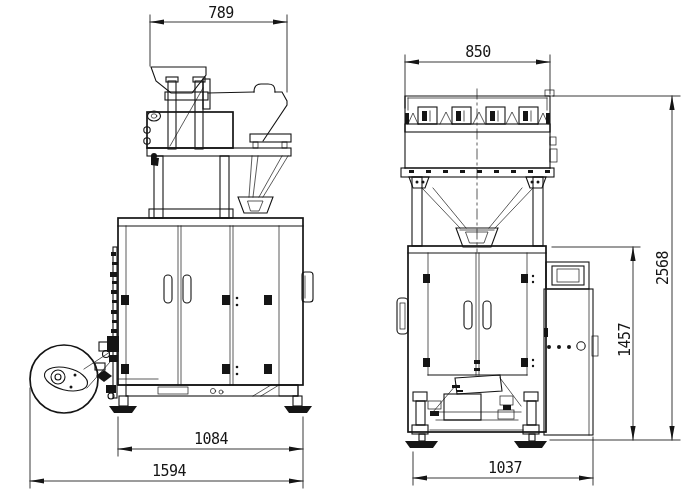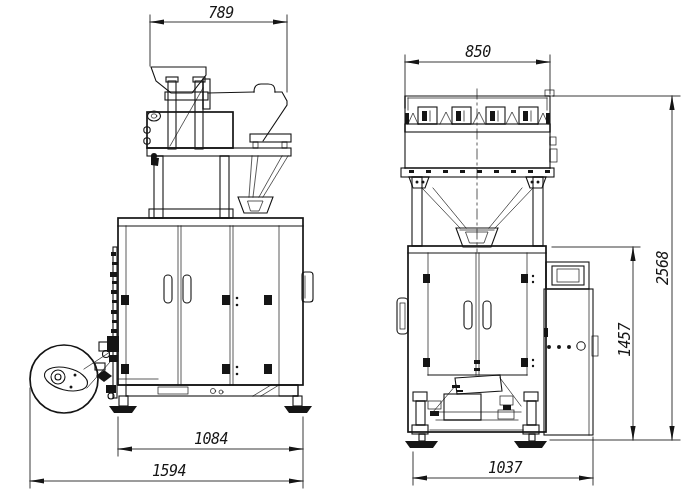--- a/index.html
+++ b/index.html
@@ -1,16 +1,16 @@
 <!DOCTYPE html>
 <html><head>
 <meta charset="utf-8">
 <style>
   html,body{margin:0;padding:0;background:#fff;}
-  #stage{width:700px;height:500px;background:#ffffff;position:relative;font-family:"DejaVu Sans Mono",monospace;font-style:italic;}
+  #stage{width:700px;height:500px;background:#ffffff;position:relative;font-family:"DejaVu Sans Mono",monospace;}
   svg{display:block;}
   .o{stroke:#151515;fill:none;stroke-width:1.7;stroke-linejoin:miter;stroke-linecap:square;}
   .m{stroke:#151515;fill:none;stroke-width:1.1;stroke-linecap:square;}
   .t{stroke:#151515;fill:none;stroke-width:0.7;stroke-linecap:square;}
   .dim{stroke:#151515;fill:none;stroke-width:0.85;stroke-linecap:square;}
   .f{fill:#151515;stroke:none;}
   text.dtx{font-family:"DejaVu Sans Mono",monospace;font-size:15px;fill:#151515;letter-spacing:-0.5px;}
 </style>
 </head>
 <body>

